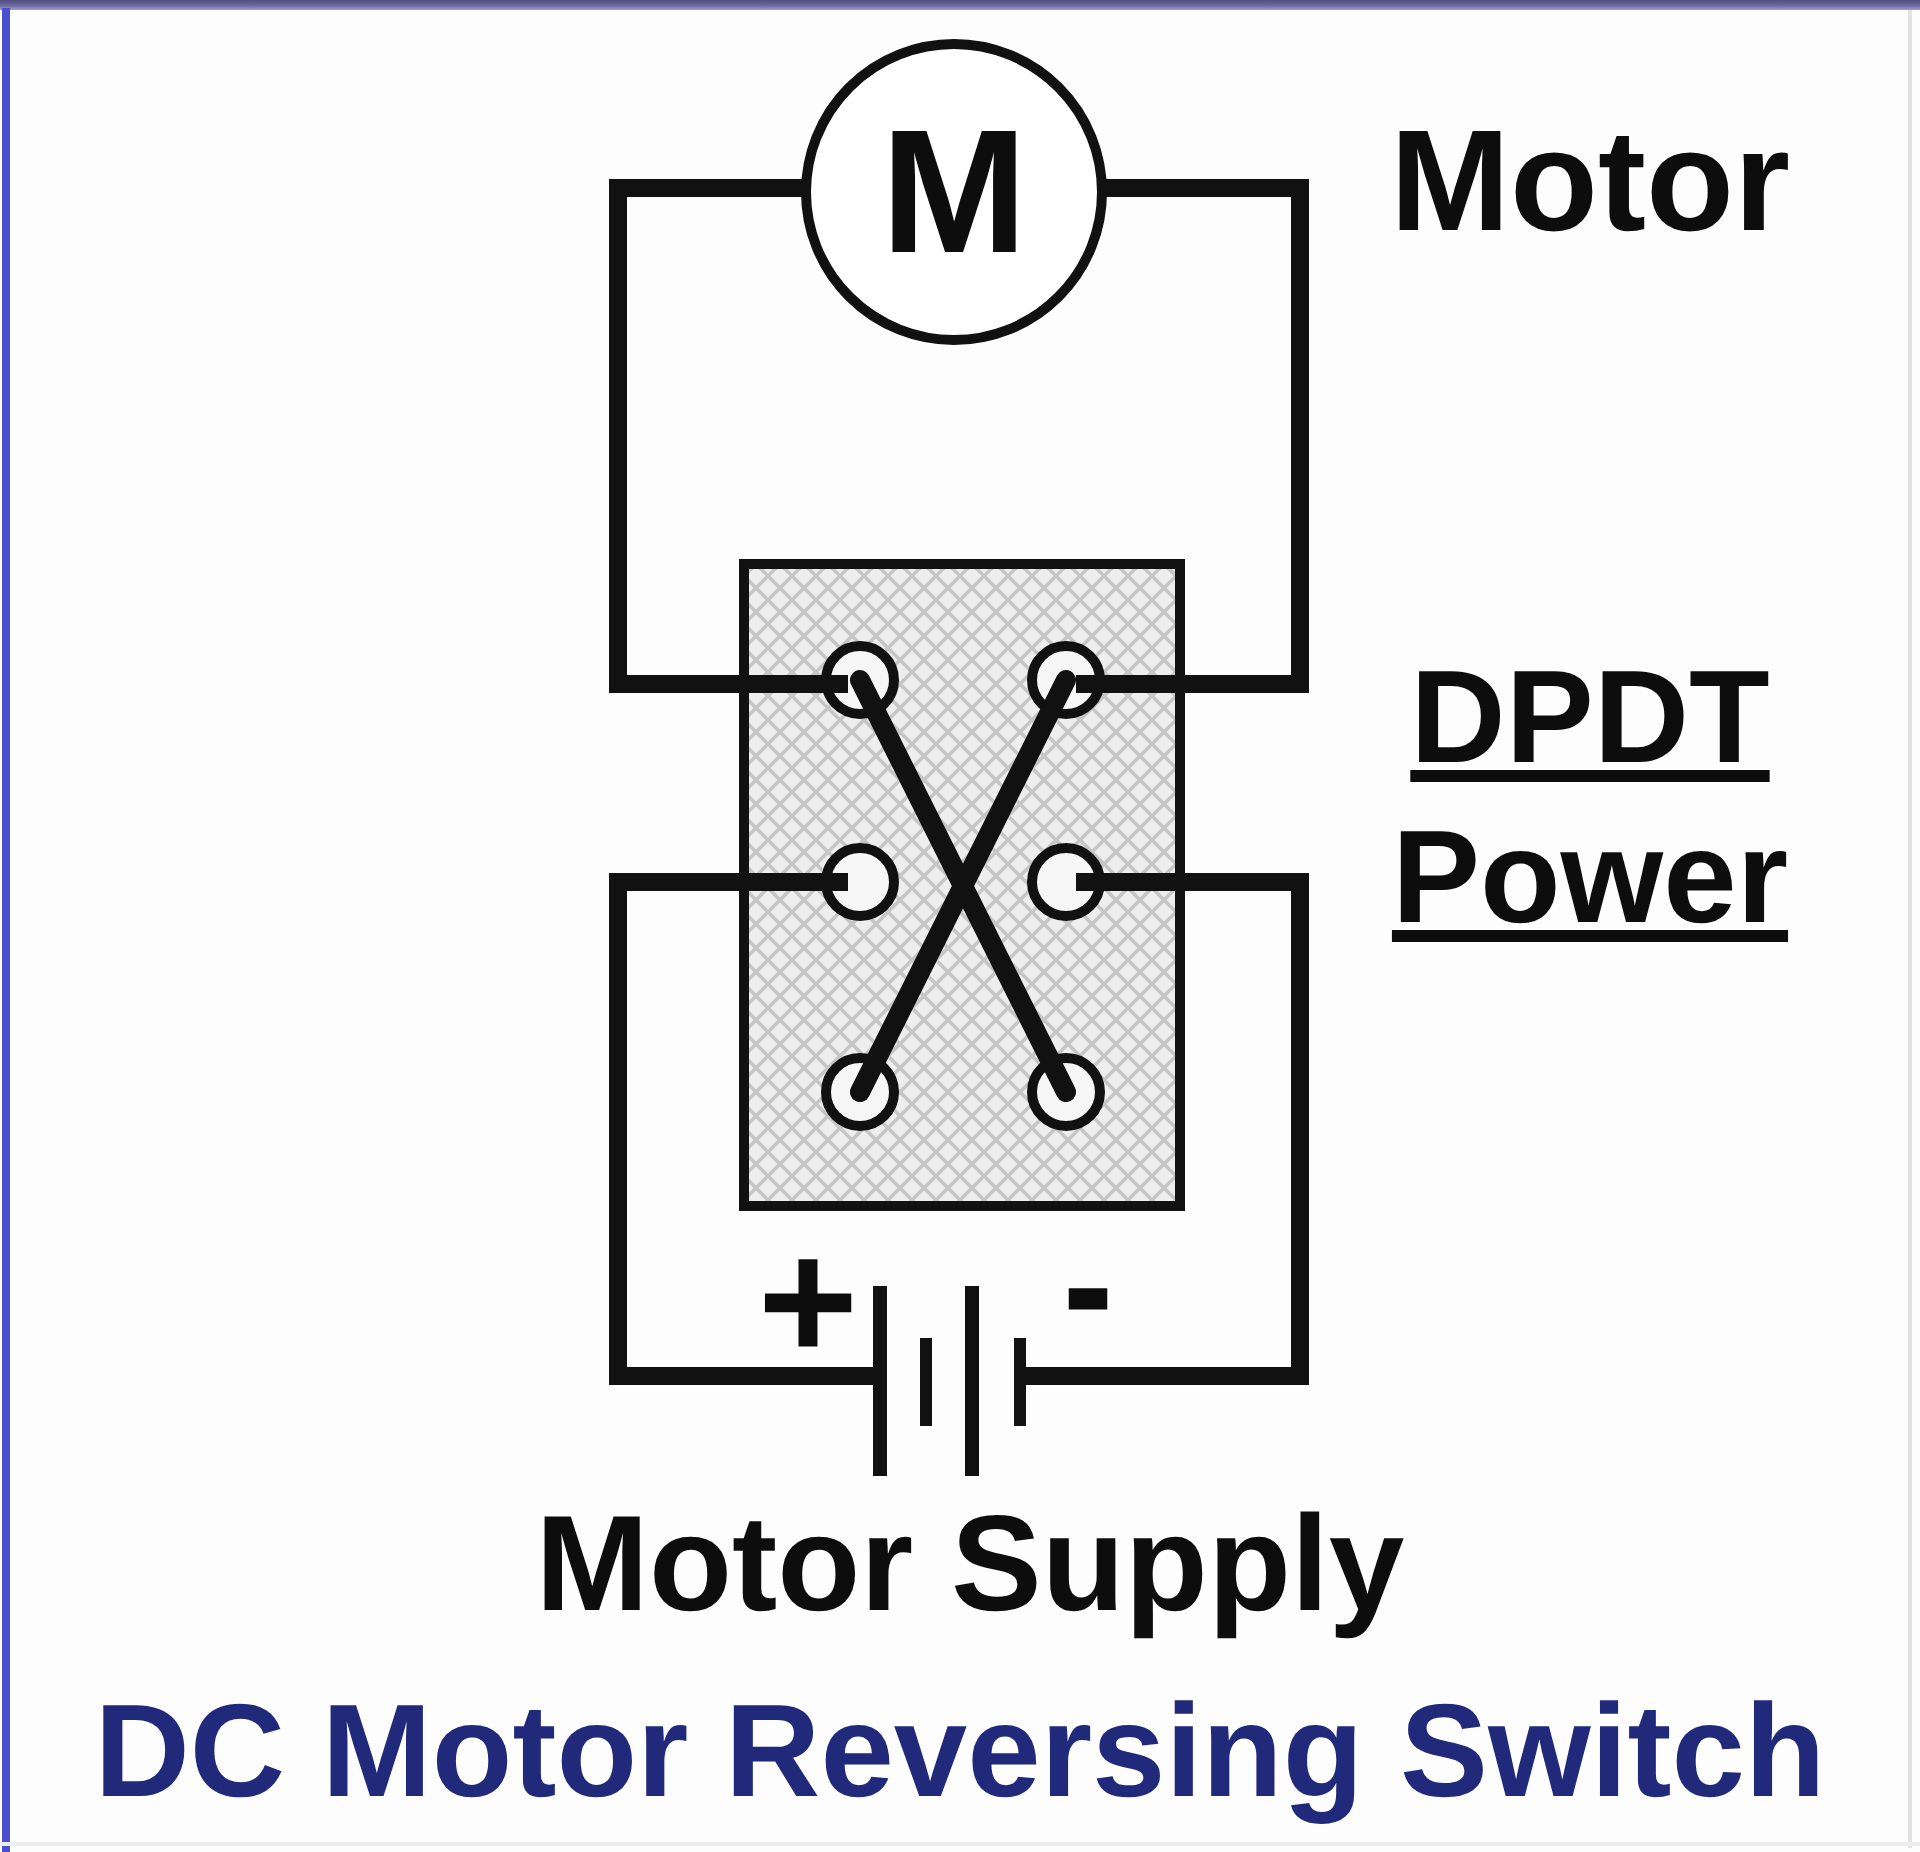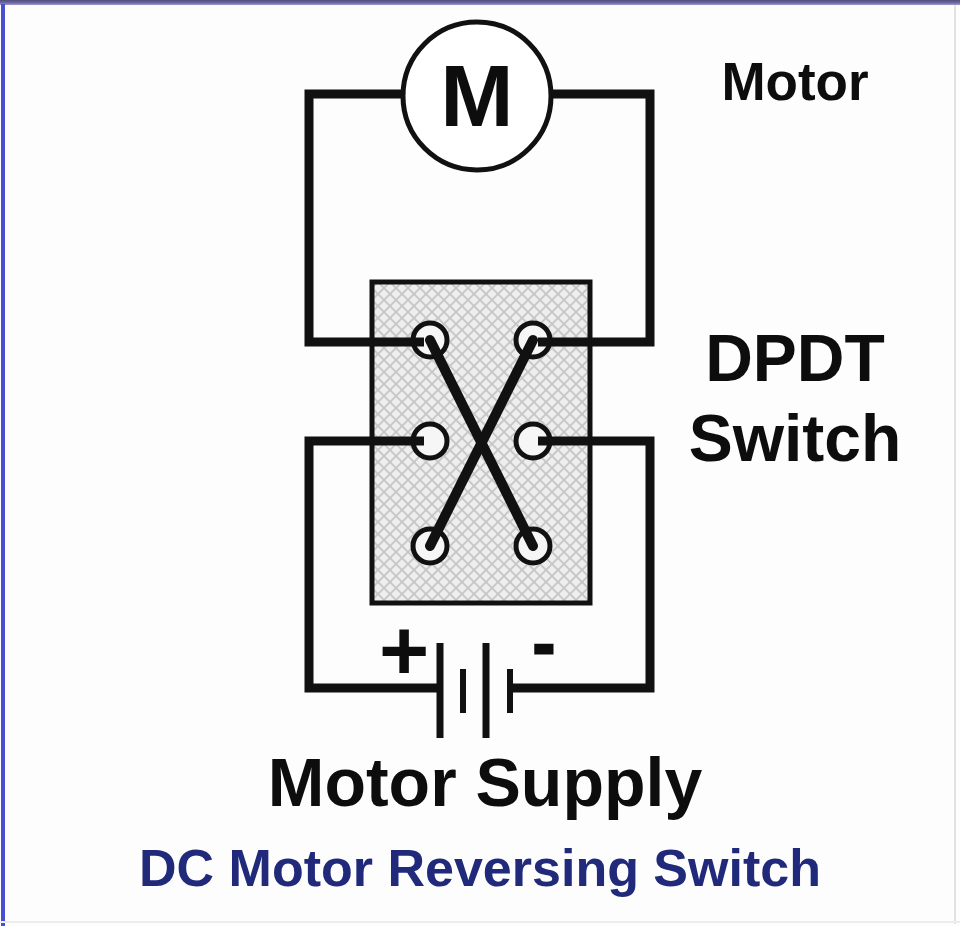--- a/index.html
+++ b/index.html
@@ -10,25 +10,25 @@
   }
   .canvas{position:absolute;inset:0;background:#fdfdfd;overflow:hidden;}
   .edge{position:absolute;}
   .edge-top{left:0;top:0;right:0;height:5px;background:linear-gradient(180deg,#514e7e 0%,#6d69a0 55%,#9f9cc7 100%);}
   .edge-left{left:1px;top:4px;bottom:0;width:4px;background:#4a4ed0;}
   .edge-right{right:4px;top:5px;bottom:2px;width:2px;background:#e2e2e2;}
   .edge-bottom{left:0;bottom:3px;right:0;height:2px;background:#ededed;}
   .schematic{position:absolute;left:0;top:0;width:960px;height:926px;}
   .label{position:absolute;font-weight:bold;color:#0d0d0d;}
   .label-m{left:402px;top:22px;width:150px;height:148px;display:flex;align-items:center;justify-content:center;font-size:88px;}
-  .label-motor{left:650px;top:55px;width:290px;text-align:center;font-size:53px;line-height:1;}
+  .label-motor{left:650px;top:55px;width:290px;text-align:center;font-size:72px;line-height:1;}
   .label-dpdt{left:650px;top:318px;width:290px;text-align:center;font-size:66px;line-height:80px;}
-  .label-dpdt span{display:block;}
+  .label-dpdt span{display:block;text-decoration:underline;}
   .label-power{left:225px;top:748px;width:520px;text-align:center;font-size:68px;line-height:1;}
-  .title{position:absolute;left:0;top:842px;width:960px;text-align:center;font-size:52px;font-weight:bold;color:#20297a;line-height:1;}
+  .title{position:absolute;left:0;top:842px;width:960px;text-align:center;font-size:66px;font-weight:bold;color:#20297a;line-height:1;}
 </style>
 </head>
 <body>
 
 <div class="canvas">
 
   <div class="edge edge-top"></div>
   <div class="edge edge-left"></div>
   <div class="edge edge-right"></div>
   <div class="edge edge-bottom"></div>
@@ -76,20 +76,20 @@
     <text x="404" y="680" text-anchor="middle" font-size="86" font-weight="bold" font-family="Liberation Sans, sans-serif" fill="#0d0d0d">+</text>
     <text x="544" y="666" text-anchor="middle" font-size="64" font-weight="bold" font-family="Liberation Sans, sans-serif" fill="#0d0d0d" stroke="#0d0d0d" stroke-width="3">-</text>
   </svg>
 
   <div class="label label-m">M</div>
 
   <div class="label label-motor">Motor</div>
 
   <div class="label label-dpdt">
     <span>DPDT</span>
-    <span>Switch</span>
+    <span>Power</span>
   </div>
 
   <div class="label label-power">Motor Supply</div>
 
   <div class="title">DC Motor Reversing Switch</div>
 
 </div>
 
 </body></html>

